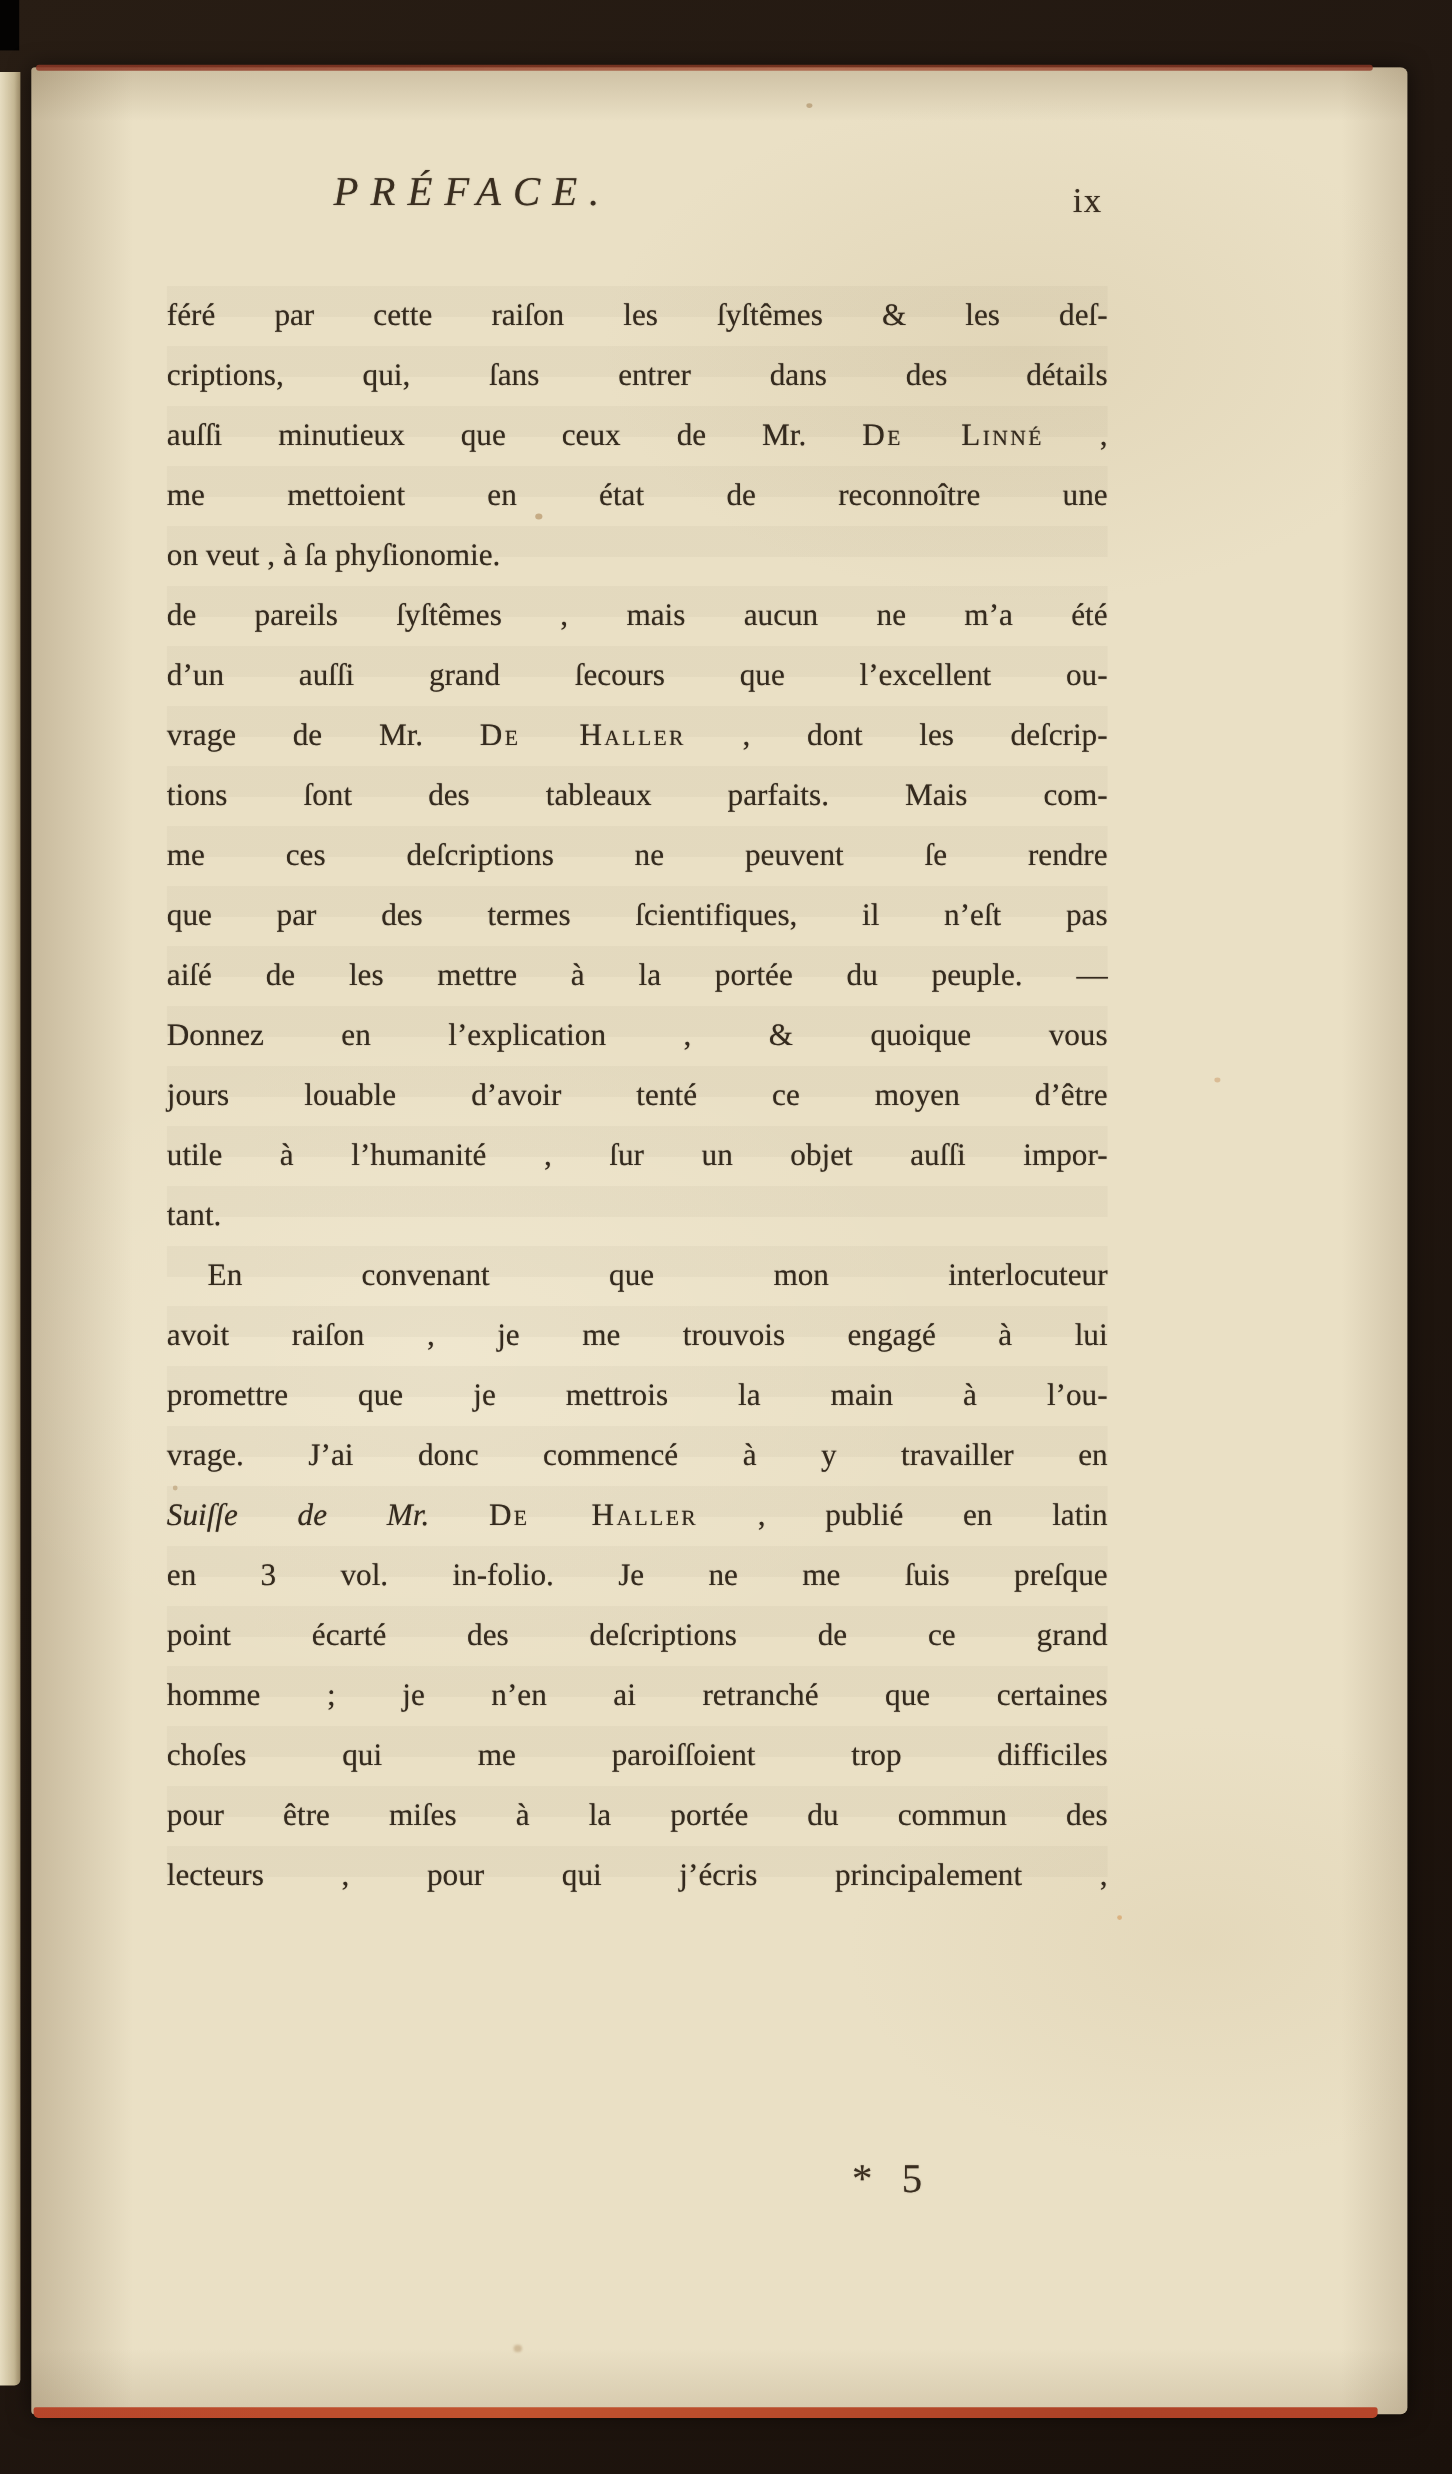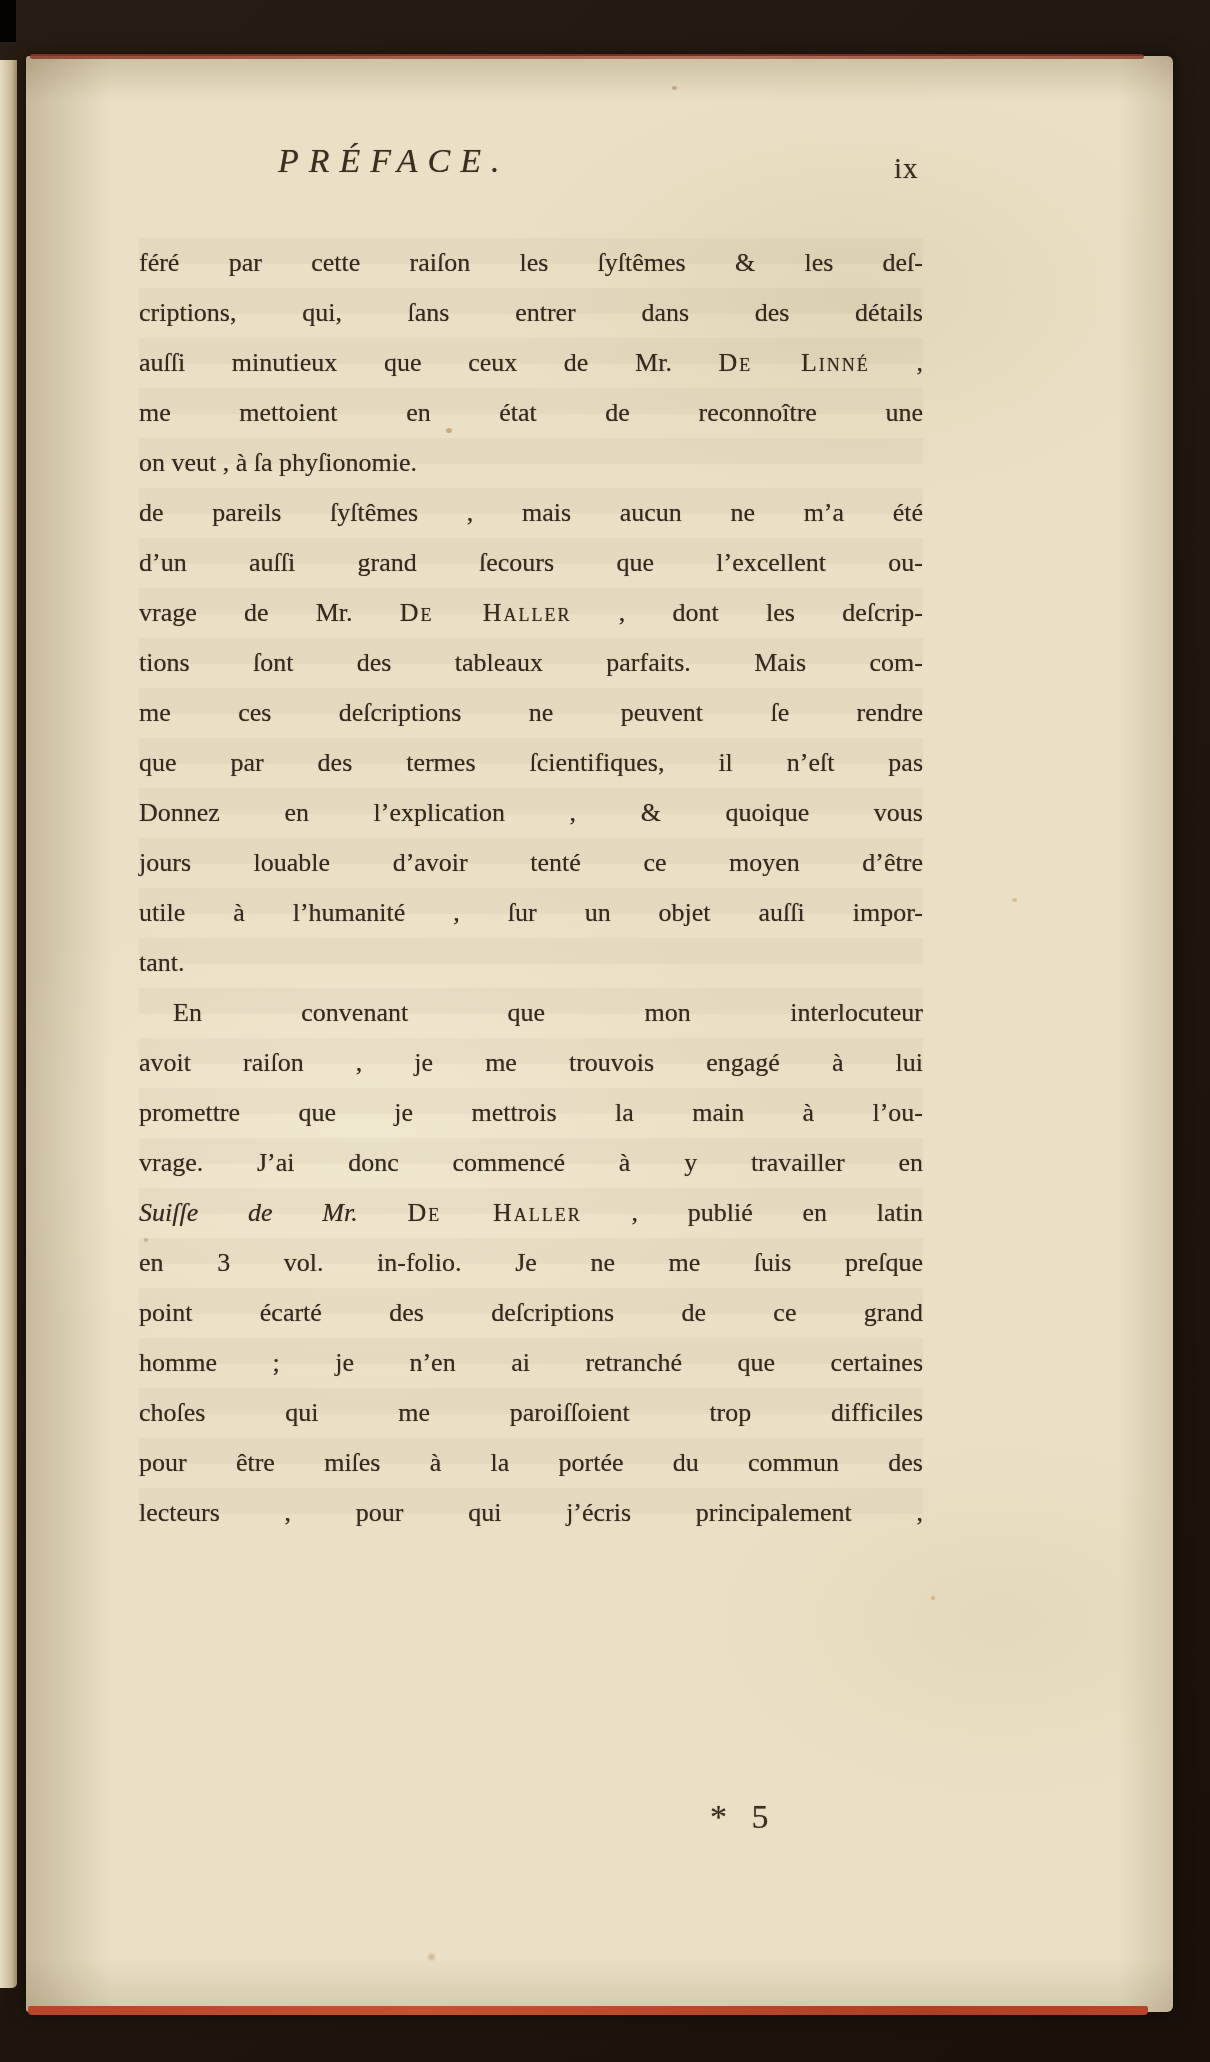--- a/index.html
+++ b/index.html
@@ -92,20 +92,21 @@
       <div class="text-line"><span class="seg-n">criptions, qui, ſans entrer dans des détails</span></div>
       <div class="text-line"><span class="seg-n">auſſi minutieux que ceux de Mr. </span><span class="seg-sc">De Linné</span><span class="seg-n"> ,</span></div>
       <div class="text-line"><span class="seg-n">me mettoient en état de reconnoître une</span></div>
       <div class="text-line para-end"><span class="seg-n">on veut , à ſa phyſionomie.</span></div>
       <div class="text-line"><span class="seg-n">de pareils ſyſtêmes , mais aucun ne m’a été</span></div>
       <div class="text-line"><span class="seg-n">d’un auſſi grand ſecours que l’excellent ou-</span></div>
       <div class="text-line"><span class="seg-n">vrage de Mr. </span><span class="seg-sc">De Haller</span><span class="seg-n"> , dont les deſcrip-</span></div>
       <div class="text-line"><span class="seg-n">tions ſont des tableaux parfaits. Mais com-</span></div>
       <div class="text-line"><span class="seg-n">me ces deſcriptions ne peuvent ſe rendre</span></div>
       <div class="text-line"><span class="seg-n">que par des termes ſcientifiques, il n’eſt pas</span></div>
+      <div class="text-line"><span class="seg-n">aiſé de les mettre à la portée du peuple. —</span></div>
       <div class="text-line"><span class="seg-n">Donnez en l’explication , &amp; quoique vous</span></div>
       <div class="text-line"><span class="seg-n">jours louable d’avoir tenté ce moyen d’être</span></div>
       <div class="text-line"><span class="seg-n">utile à l’humanité , ſur un objet auſſi impor-</span></div>
       <div class="text-line para-end"><span class="seg-n">tant.</span></div>
       <div class="text-line indent"><span class="seg-n">En convenant que mon interlocuteur</span></div>
       <div class="text-line"><span class="seg-n">avoit raiſon , je me trouvois engagé à lui</span></div>
       <div class="text-line"><span class="seg-n">promettre que je mettrois la main à l’ou-</span></div>
       <div class="text-line"><span class="seg-n">vrage. J’ai donc commencé à y travailler en</span></div>
       <div class="text-line"><span class="seg-i">Suiſſe de Mr.</span><span class="seg-n"> </span><span class="seg-sc">De Haller</span><span class="seg-n"> , publié en latin</span></div>
       <div class="text-line"><span class="seg-n">en 3 vol. in-folio. Je ne me ſuis preſque</span></div>

